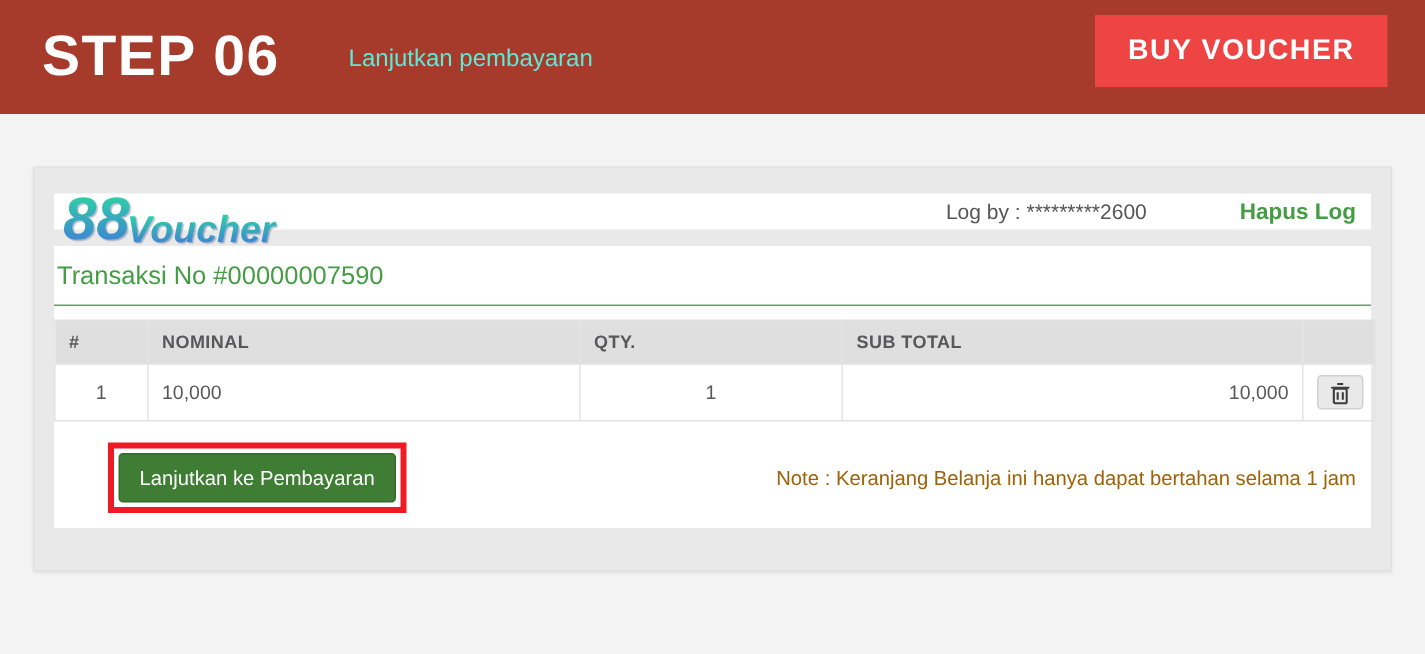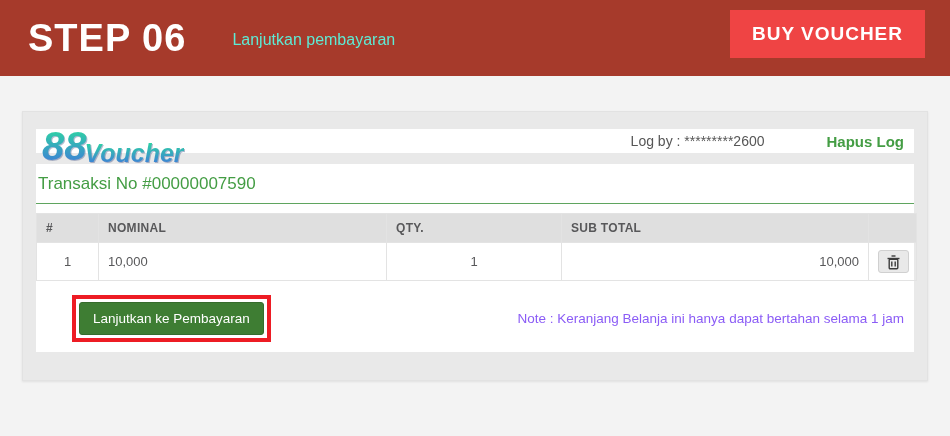--- a/index.html
+++ b/index.html
@@ -175,21 +175,21 @@
     background: #3E7D33;
     border: 1px solid #356B2C;
     border-radius: 3px;
     color: #FFFFFF;
     font-family: "Liberation Sans", sans-serif;
     font-size: 13.5px;
     padding: 8px 13px;
     cursor: pointer;
   }
   .note {
-    color: #8b5cf6;
+    color: #a16207;
     font-size: 13.5px;
     padding-right: 10px;
   }
 </style>
 </head>
 <body>
 
 <div class="topbar">
   <span class="step-title">STEP 06</span>
   <span class="step-desc">Lanjutkan pembayaran</span>

